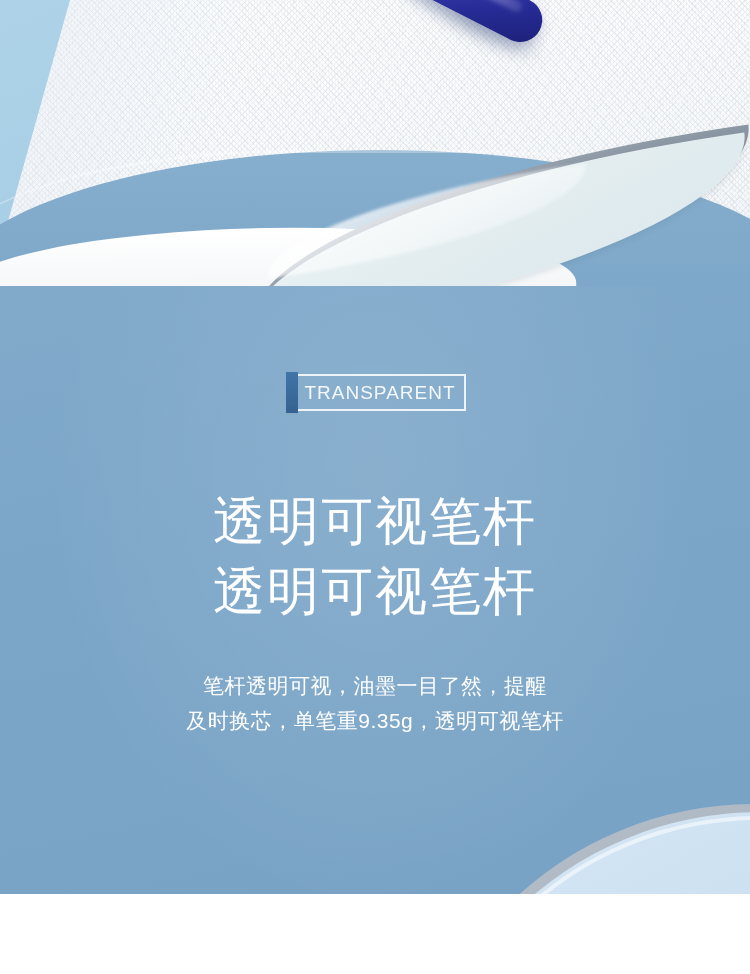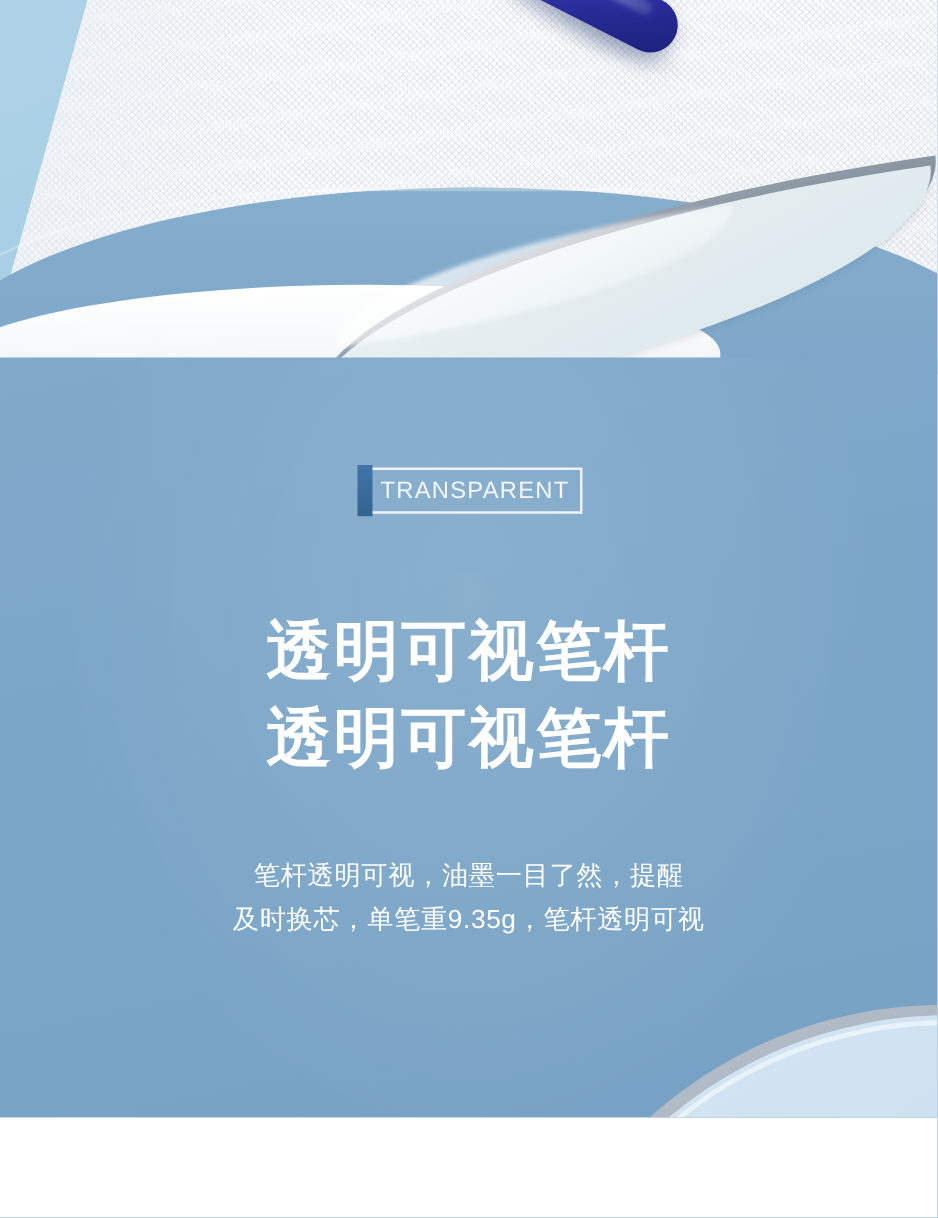--- a/index.html
+++ b/index.html
@@ -185,30 +185,30 @@
   }
 
   
   .headline {
     position: absolute;
     left: 0; top: 486px;
     width: 750px;
     text-align: center;
     color: #ffffff;
     font-size: 52px;
-    font-weight: bold;
+    font-weight: normal;
     letter-spacing: 2px;
     line-height: 70px;
   }
   .headline div { white-space: nowrap; }
 
   
   .body-copy {
     position: absolute;
-    left: 0; top: 683px;
+    left: 0; top: 668px;
     width: 750px;
     text-align: center;
     color: #ffffff;
     font-size: 21px;
     line-height: 35px;
     letter-spacing: 0.5px;
   }
   .body-copy div { white-space: nowrap; }
 
   
@@ -310,21 +310,21 @@
   <div class="badge-accent"></div>
   <div class="badge-text">TRANSPARENT</div>
 
   <div class="headline">
     <div>透明可视笔杆</div>
     <div>透明可视笔杆</div>
   </div>
 
   <div class="body-copy">
     <div>笔杆透明可视，油墨一目了然，提醒</div>
-    <div>及时换芯，单笔重9.35g，笔杆透明可视</div>
+    <div>及时换芯，单笔重9.35g，透明可视笔杆</div>
   </div>
 
   <div class="bottom-scene">
     <div class="disc-rim"></div>
     <div class="disc"></div>
     <div class="disc-highlight"></div>
     <div class="pen">
       <div class="pen-knob"></div>
       <div class="pen-knob-top"></div>
       <div class="pen-ring"></div>

